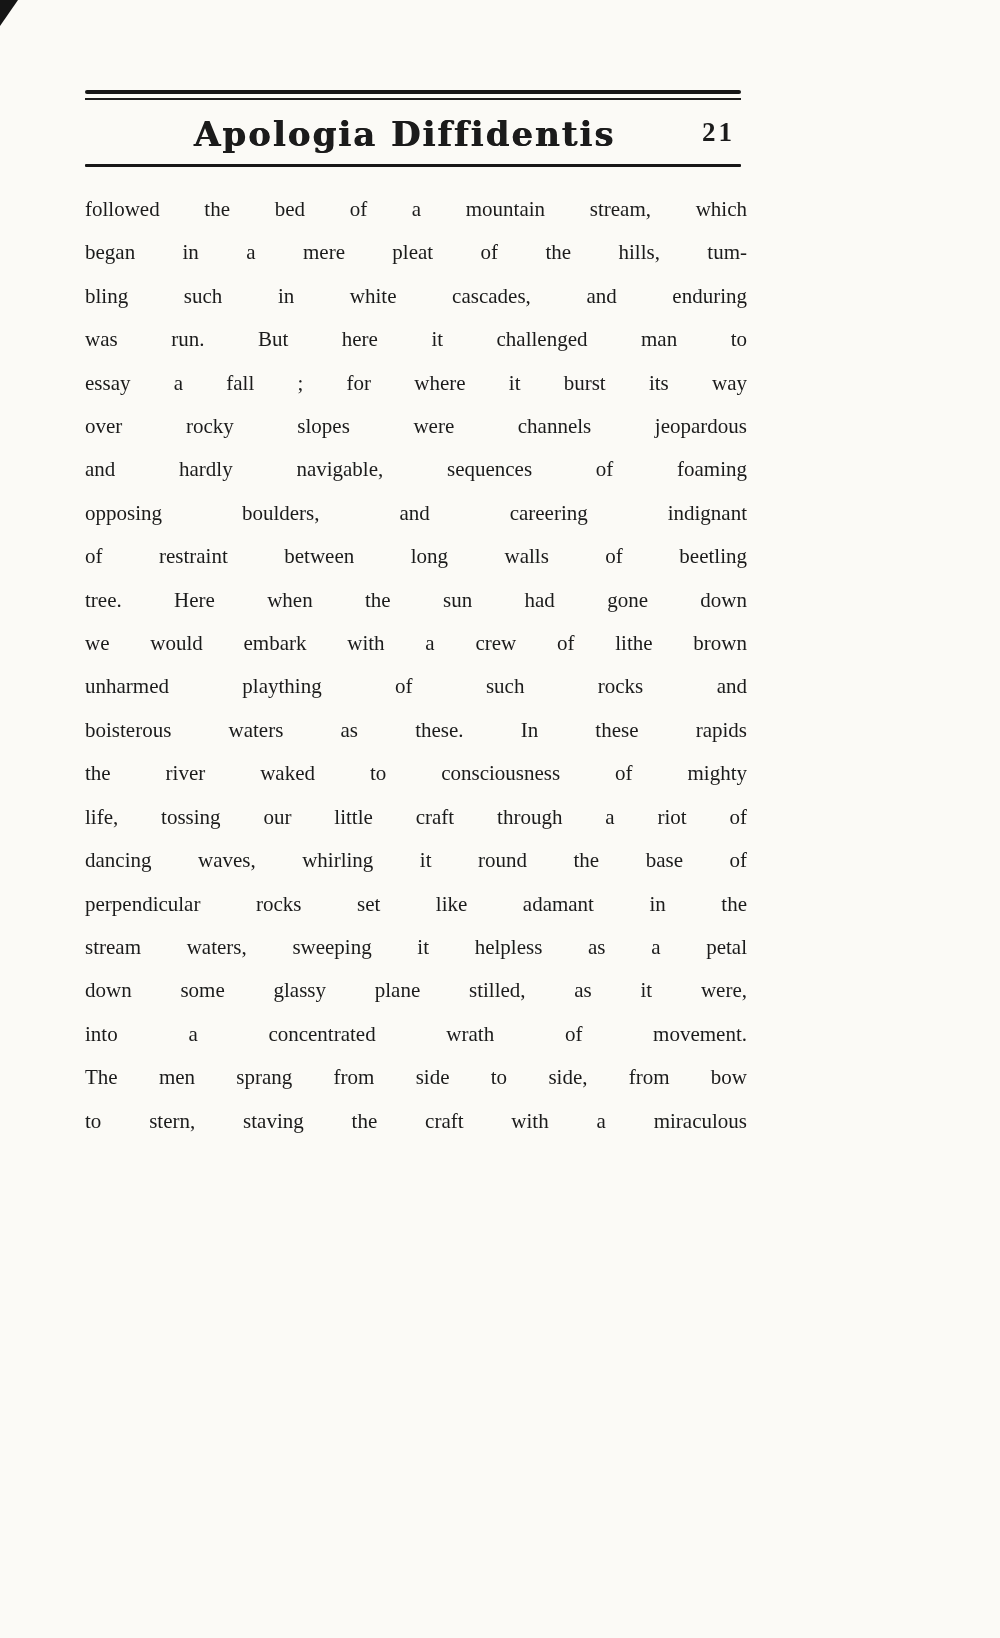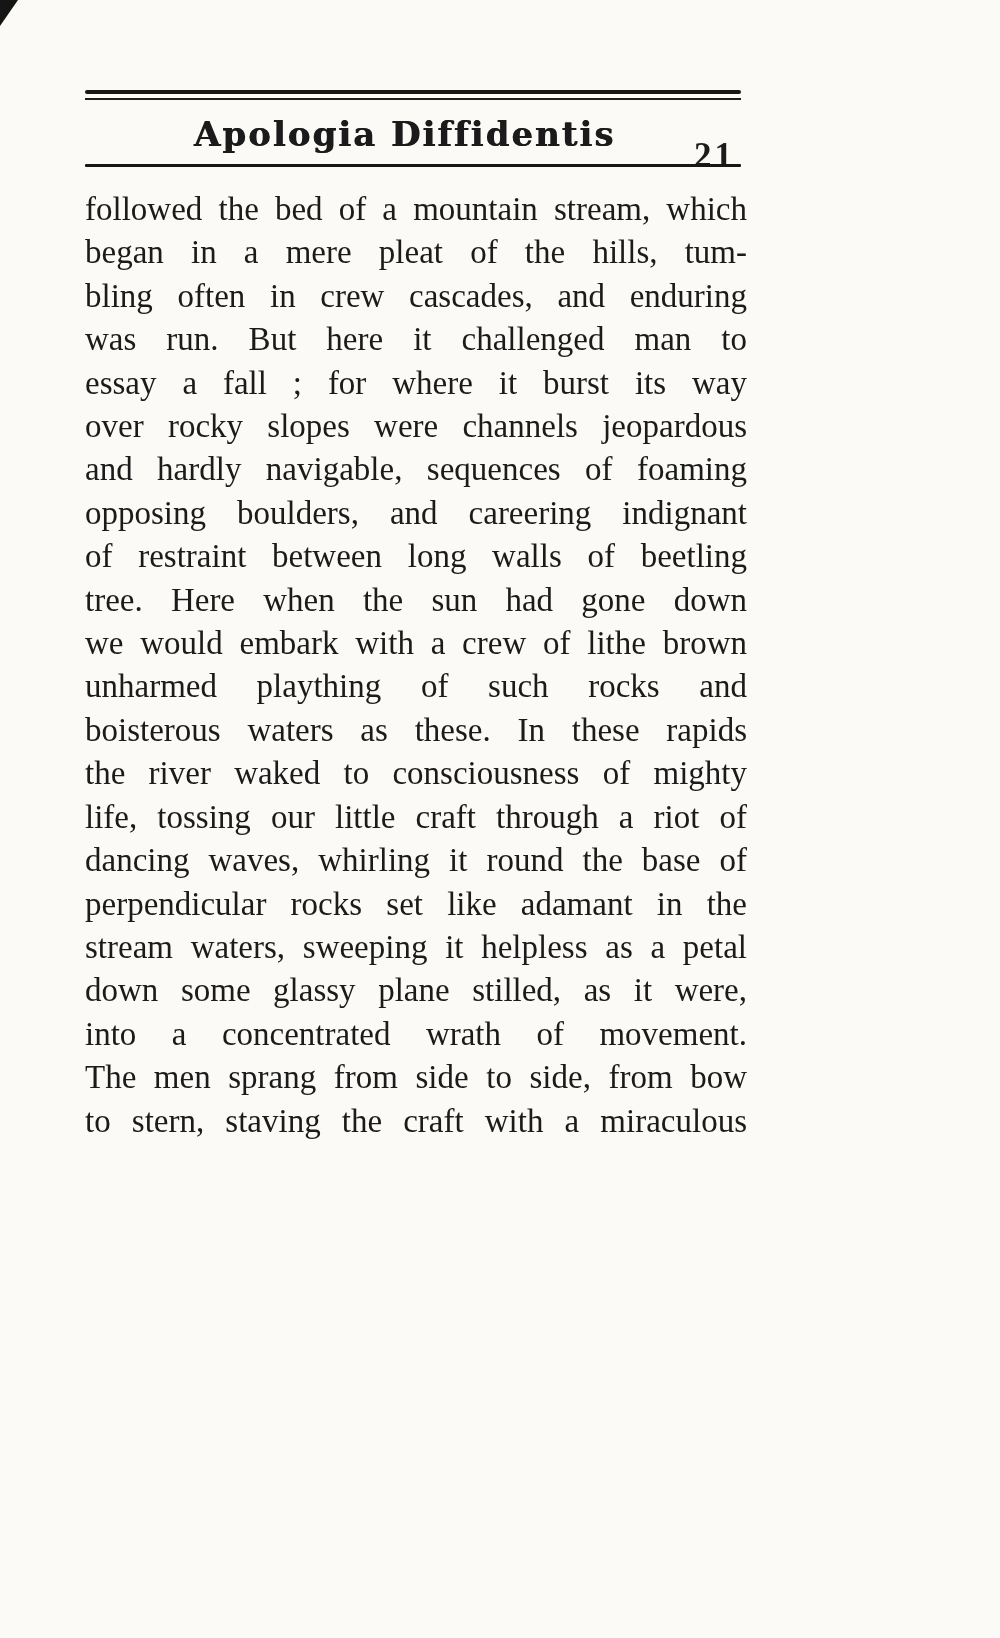--- a/index.html
+++ b/index.html
@@ -64,32 +64,32 @@
     font-family: "DejaVu Serif", serif;
     font-weight: 700;
     font-size: 34px;
     letter-spacing: 2px;
     white-space: nowrap;
     text-shadow: 0.6px 0 0 currentColor;
   }
   .page-num {
     position: absolute;
     right: 6px;
-    top: 24px;
+    top: 5px;
     font-family: "Liberation Serif", serif;
     font-weight: 700;
-    font-size: 35px;
+    font-size: 27px;
     letter-spacing: 3px;
   }
   .body-text {
     position: absolute;
     left: 85px;
     top: 188px;
     width: 662px;
-    font-size: 33px;
+    font-size: 21px;
     line-height: 43.4px;
   }
   .text-line {
     text-align: justify;
     text-align-last: justify;
     white-space: normal;
   }
 </style>
 </head>
 <body>
@@ -106,21 +106,21 @@
   <div class="header-row">
     <span class="running-title">Apologia Diffidentis</span>
     <span class="page-num">21</span>
   </div>
 
   <div class="rules single-rule"></div>
 
   <div class="body-text" id="body-text">
       <div class="text-line">followed the bed of a mountain stream, which</div>
       <div class="text-line">began in a mere pleat of the hills, tum-</div>
-      <div class="text-line">bling often in crew cascades, and enduring</div>
+      <div class="text-line">bling such in white cascades, and enduring</div>
       <div class="text-line">was run. But here it challenged man to</div>
       <div class="text-line">essay a fall ; for where it burst its way</div>
       <div class="text-line">over rocky slopes were channels jeopardous</div>
       <div class="text-line">and hardly navigable, sequences of foaming</div>
       <div class="text-line">opposing boulders, and careering indignant</div>
       <div class="text-line">of restraint between long walls of beetling</div>
       <div class="text-line">tree. Here when the sun had gone down</div>
       <div class="text-line">we would embark with a crew of lithe brown</div>
       <div class="text-line">unharmed plaything of such rocks and</div>
       <div class="text-line">boisterous waters as these. In these rapids</div>

